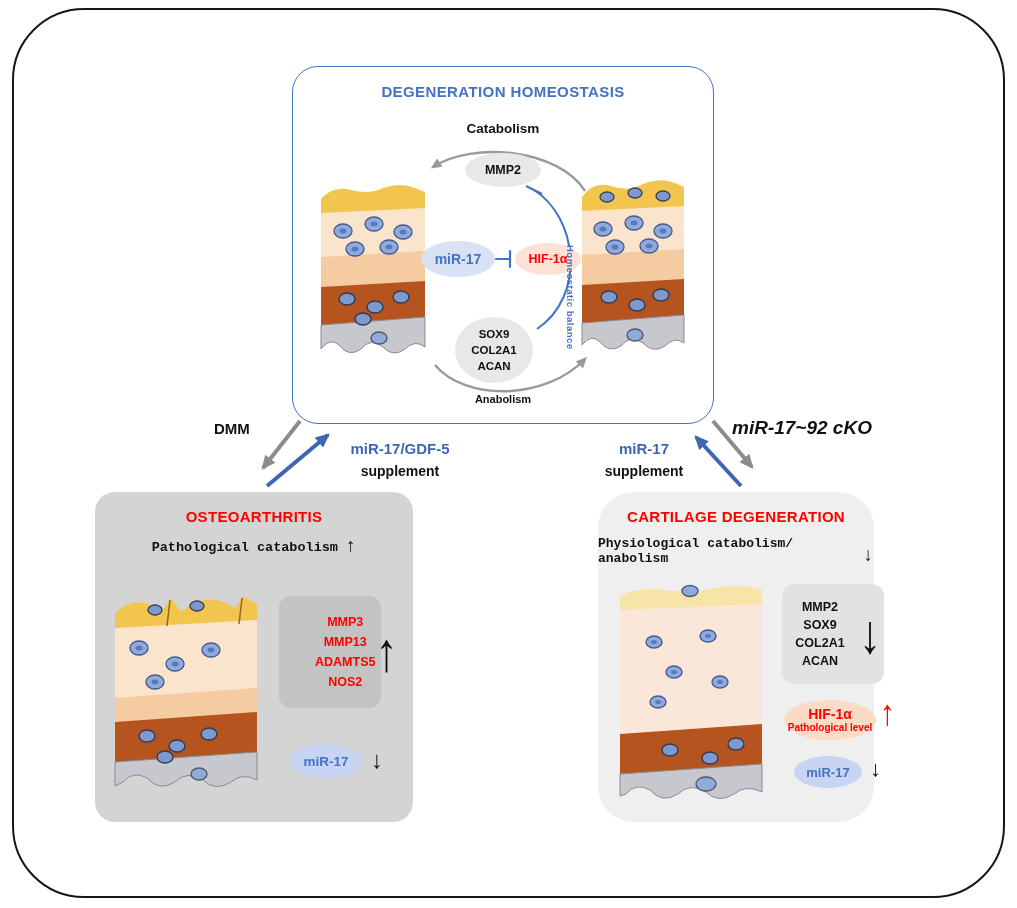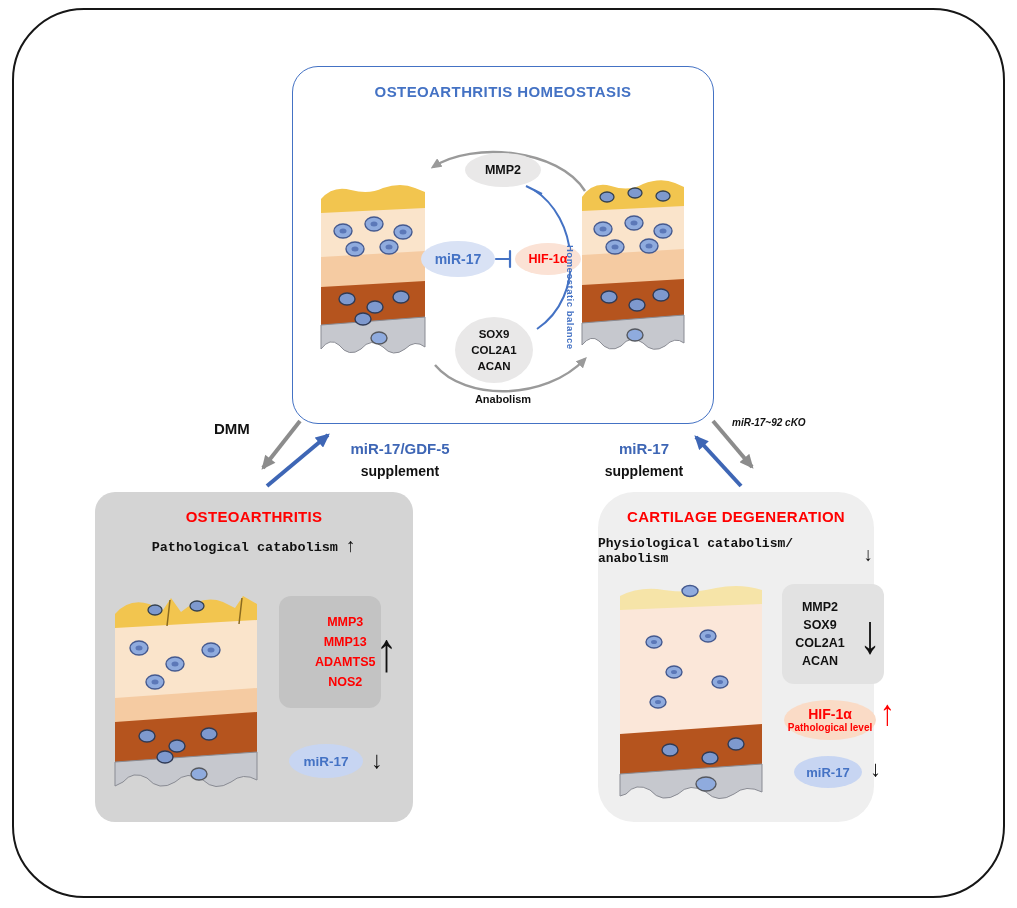--- a/index.html
+++ b/index.html
@@ -19,21 +19,21 @@
   .mir17-node{left:128px;top:174px;width:74px;height:36px;background:#D9E2F5;color:#4472C4;font-weight:bold;font-size:14px;}
   .hif-node{left:222px;top:176px;width:66px;height:32px;background:#FBE2D5;color:#FF0000;font-weight:bold;font-size:12.5px;}
   .genes-node{left:162px;top:250px;width:78px;height:66px;background:#E9E8E8;font-weight:bold;font-size:11.5px;line-height:1.4;}
   .balance-label{position:absolute;left:272px;top:164px;height:132px;writing-mode:vertical-rl;text-orientation:mixed;color:#4472C4;font-weight:600;font-size:9.5px;letter-spacing:.5px;text-align:center;}
   .tissue{position:absolute;}
   .tis-h-left{left:24px;top:110px;}
   .tis-h-right{left:286px;top:106px;}
 
   
   .dmm-label{position:absolute;left:214px;top:420px;font-weight:bold;font-size:15px;}
-  .cko-label{position:absolute;left:732px;top:417px;font-weight:bold;font-style:italic;font-size:10px;}
+  .cko-label{position:absolute;left:732px;top:417px;font-weight:bold;font-style:italic;font-size:19px;}
   .supp-left-gene{position:absolute;left:308px;top:440px;width:184px;text-align:center;color:#3E66B5;font-weight:bold;font-size:15px;}
   .supp-left-word{position:absolute;left:308px;top:463px;width:184px;text-align:center;font-weight:bold;font-size:14px;}
   .supp-right-gene{position:absolute;left:556px;top:440px;width:176px;text-align:center;color:#3E66B5;font-weight:bold;font-size:15px;}
   .supp-right-word{position:absolute;left:556px;top:463px;width:176px;text-align:center;font-weight:bold;font-size:14px;}
 
   
   .oa-box{position:absolute;left:95px;top:492px;width:318px;height:330px;background:#D4D4D4;border-radius:20px;}
   .deg-box{position:absolute;left:598px;top:492px;width:276px;height:330px;background:#EFEFEF;border-radius:36px;}
   .box-title{position:absolute;top:16px;left:0;width:100%;text-align:center;color:#FF0000;font-weight:bold;font-size:15px;letter-spacing:.3px;}
   .box-subtitle{position:absolute;left:0;width:100%;display:flex;align-items:center;justify-content:center;gap:7px;font-weight:bold;font-size:13.5px;font-family:Liberation Mono, monospace;}
@@ -117,21 +117,22 @@
       <g>
         <path d="M241,123 C284,150 294,228 244,262" stroke="#4472C4" stroke-width="2" fill="none"></path>
         <path d="M233,119 L249,127" stroke="#4472C4" stroke-width="2"></path>
       </g>
       <g stroke="#4472C4" stroke-width="2.2" stroke-linecap="round">
         <path d="M203,192 L217,192"></path>
           <path d="M217,184 L217,200"></path>
       </g>
     </svg>
 
-    <div class="homeo-title">OSTEOARTHRITIS HOMEOSTASIS</div>
+    <div class="homeo-title">DEGENERATION HOMEOSTASIS</div>
+    <div class="cata-label">Catabolism</div>
 
     <div class="ellipse mmp2-node">
       <span>MMP2</span>
     </div>
 
     <svg class="tissue tis-h-left" width="112" height="182" viewBox="0 0 112 182">
       <path d="M4,22 Q16,8 34,13 Q52,18 66,11 Q84,5 98,11 L108,15 L108,34 L4,40 Z" fill="#F2C54F"></path>
       <path d="M4,36 L108,31 L108,78 L4,84 Z" fill="#FAE4CB"></path>
       <path d="M4,80 L108,74 L108,108 L4,114 Z" fill="#F5CBA2"></path>
       <path d="M4,110 L108,104 L108,144 L4,152 Z" fill="#B5541E"></path>

